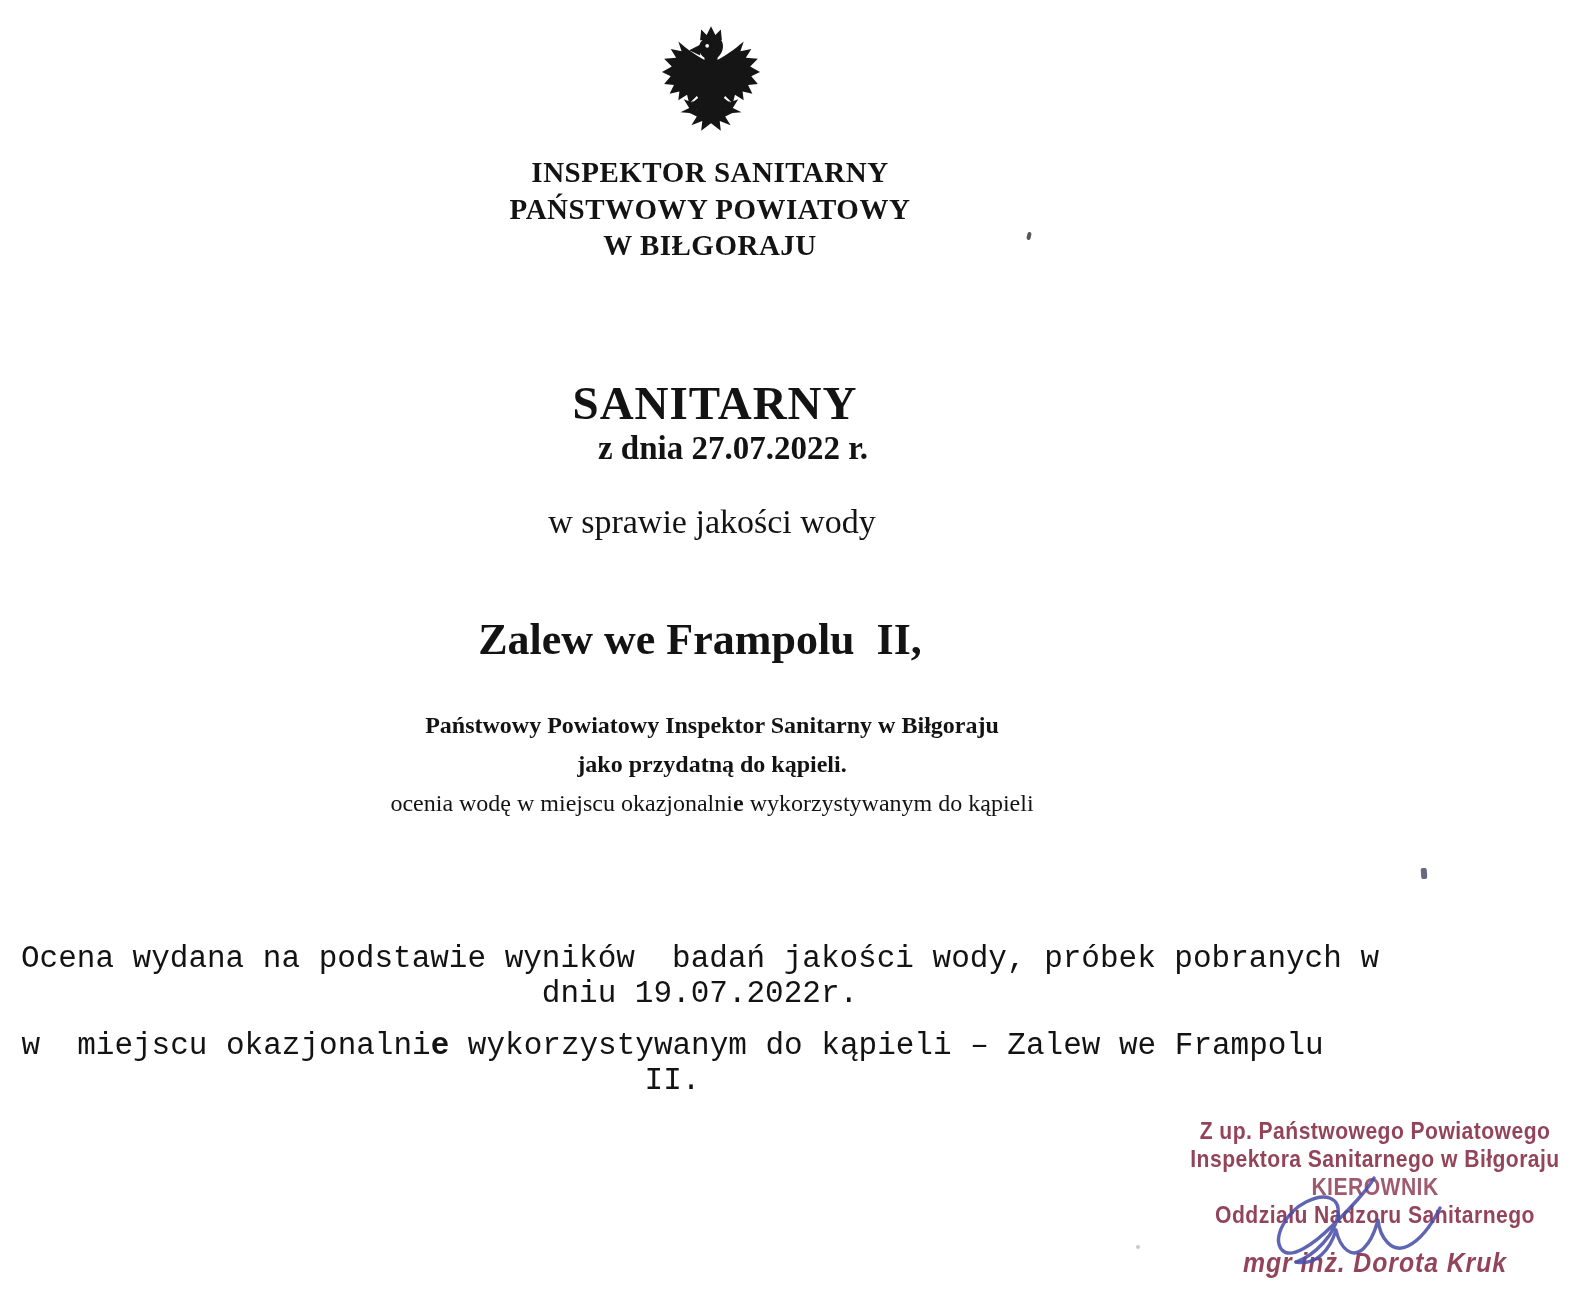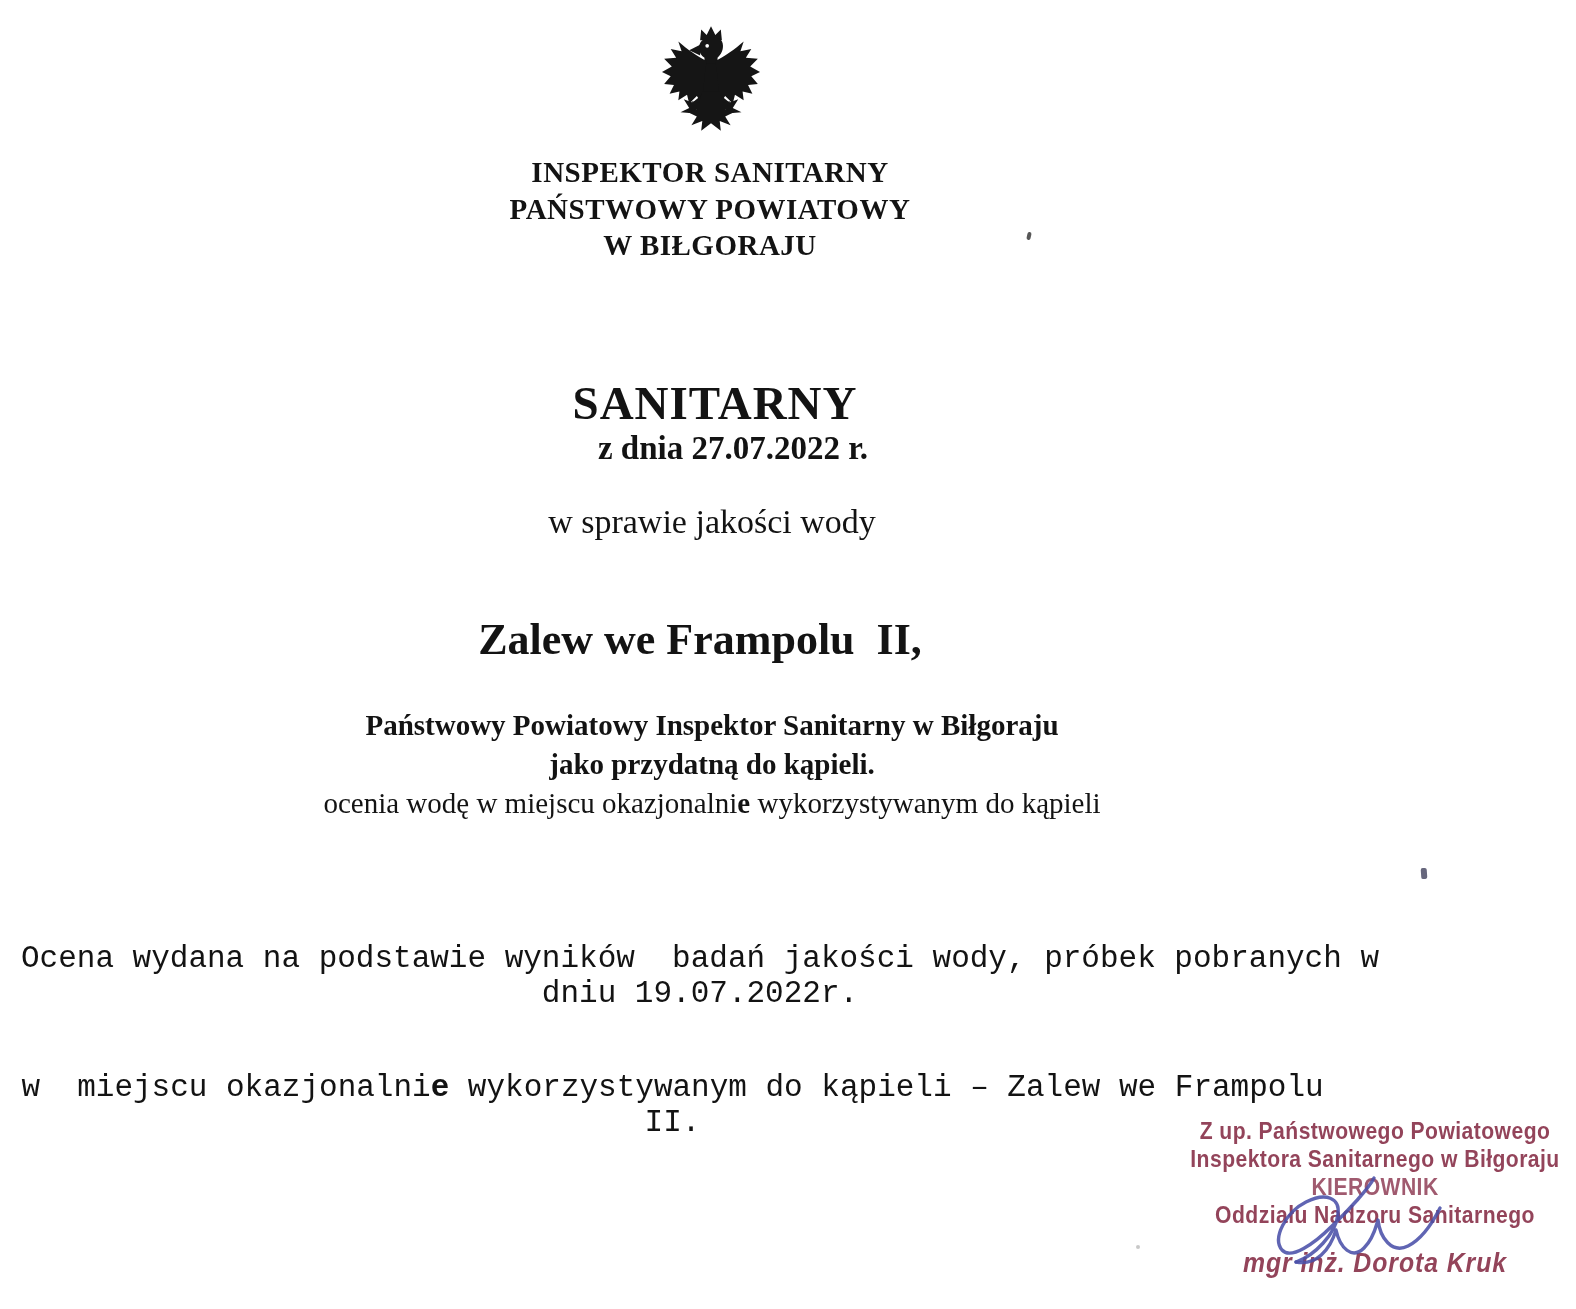--- a/index.html
+++ b/index.html
@@ -39,27 +39,27 @@
   .date    { left: 333px; top: 430px; width: 800px; font-size: 33px; font-weight: bold; }
   .subject { left: 312px; top: 503px; width: 800px; font-size: 34px; }
 
   .location {
     left: 250px; top: 614px; width: 900px;
     font-size: 44px; font-weight: bold;
   }
 
   .statement {
     left: 212px; top: 706px; width: 1000px;
-    font-size: 29px; line-height: 39px;
+    font-size: 24px; line-height: 39px;
   }
 
   .basis { font-size: 31px; font-family: Liberation Mono, monospace; }
   .basis-l1 { left: 0px; top: 941px;  width: 1400px; }
   .basis-l2 { left: 0px; top: 986px;  width: 1290px; }
-  .basis-l3 { left: 0px; top: 1028px; width: 1345px; margin-top: 42px; }
+  .basis-l3 { left: 0px; top: 1028px; width: 1345px; }
 
   
   .stamp {
     left: 1160px; top: 1117px; width: 430px;
     font-family: "Liberation Sans", sans-serif;
     font-weight: bold; font-size: 24px; line-height: 28px;
     color: var(--stamp-ink, #8e3a52);
     transform: scaleX(0.88);
     transform-origin: 50% 50%;
     opacity: 0.95;

